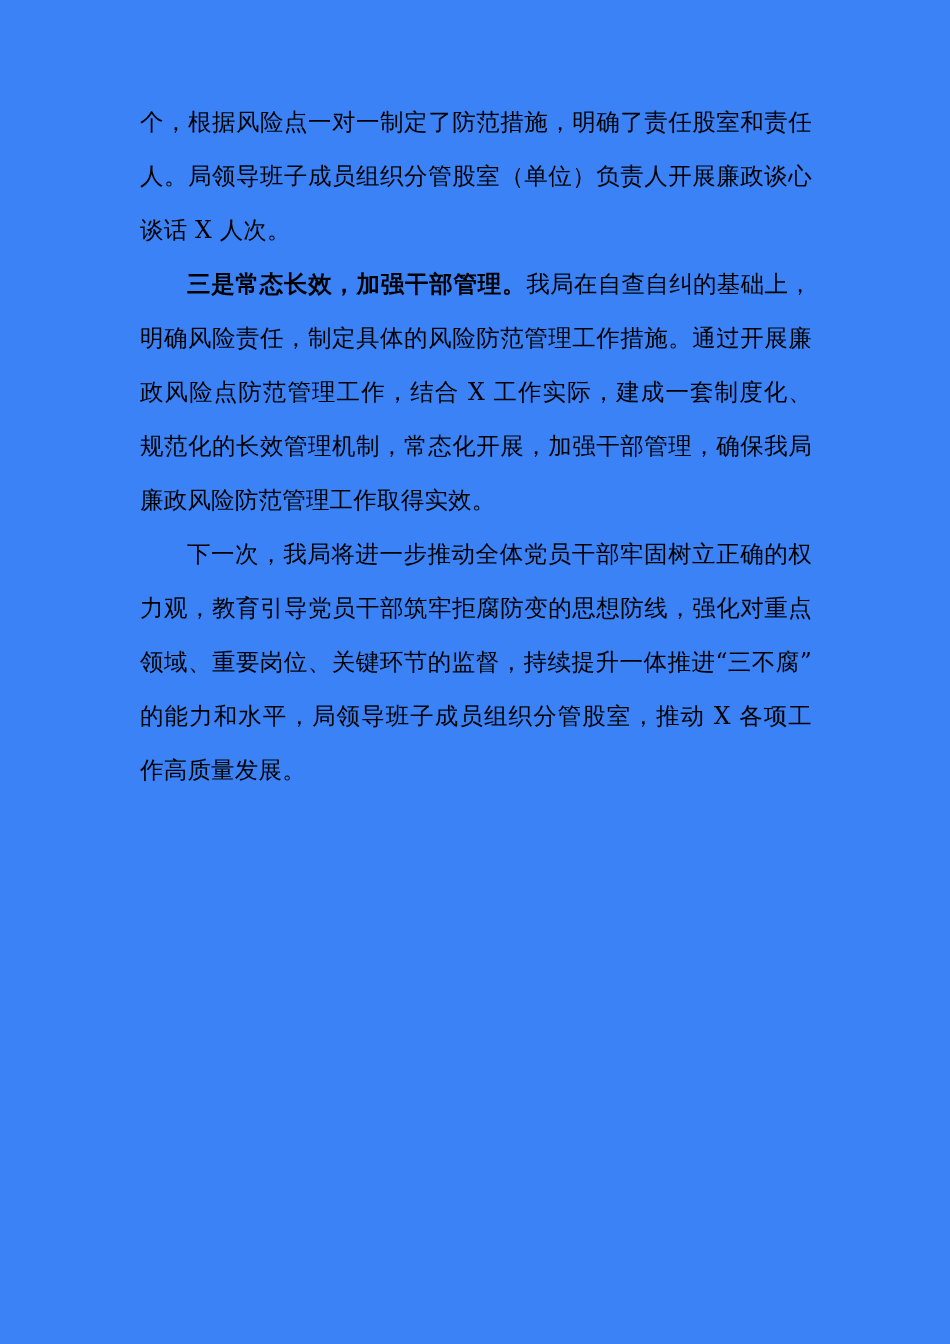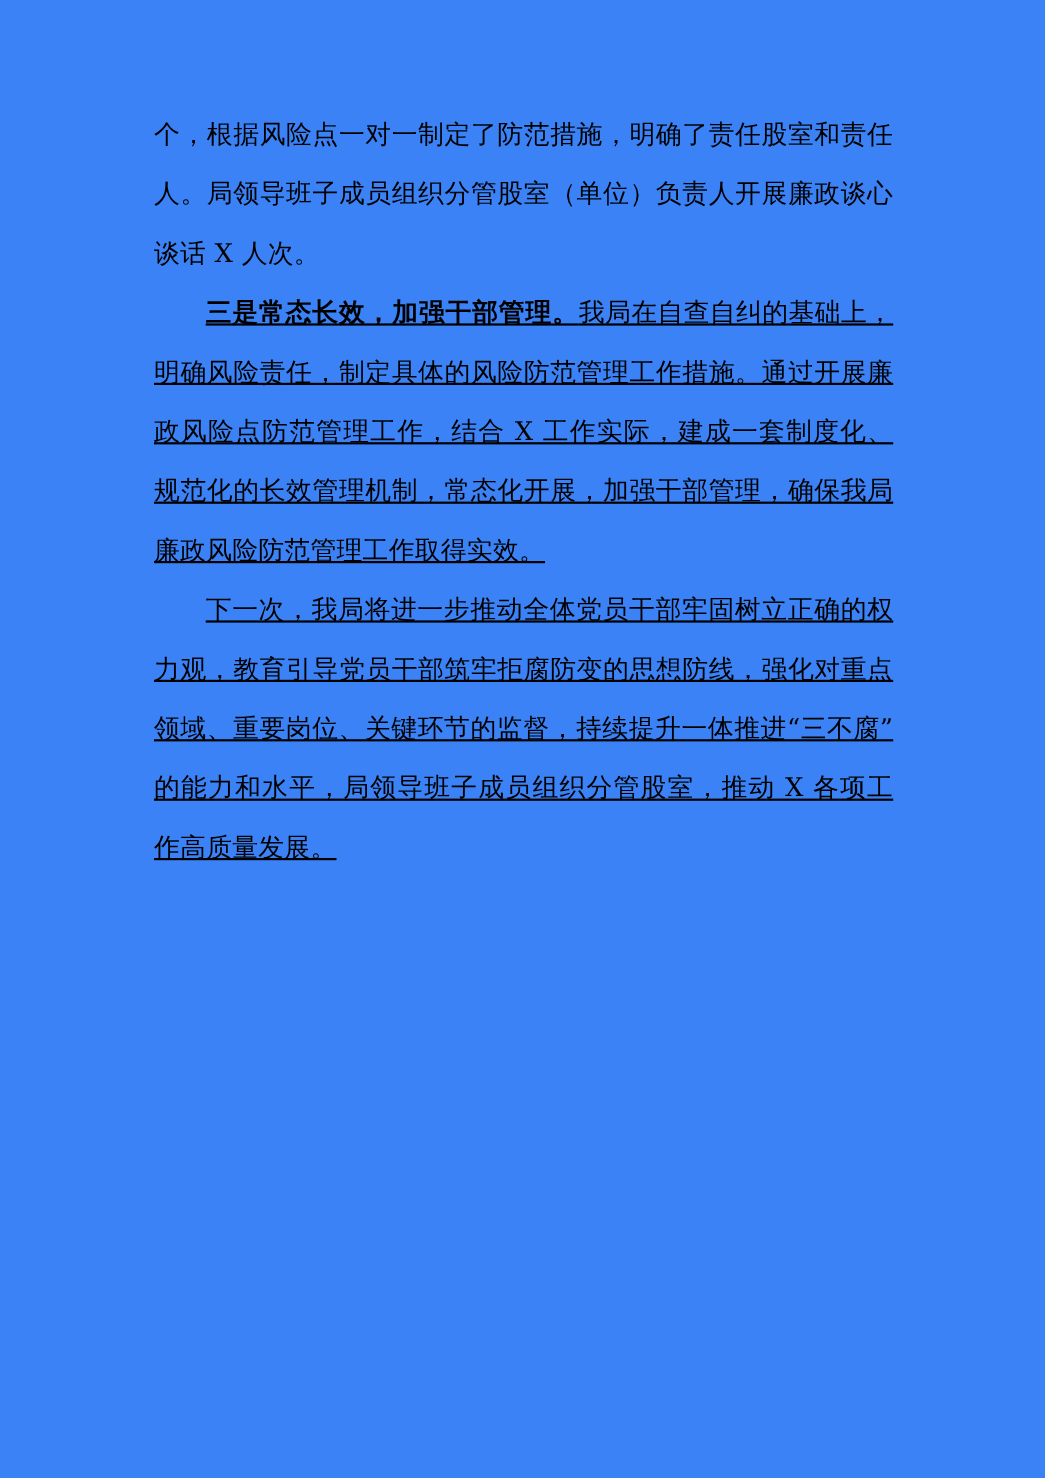--- a/index.html
+++ b/index.html
@@ -29,21 +29,20 @@
     margin: 0;
     font-size: 23.5px;
     line-height: 54px;
     text-align: justify;
     text-justify: inter-ideograph;
     letter-spacing: 0.2px;
     word-break: break-all;
   }
   p.indent {
     text-indent: 2em;
-    text-decoration: underline;
   }
   .bold-lead {
     font-weight: bold;
     letter-spacing: 0.6px;
   }
 </style>
 </head>
 <body>
 
 <div class="page">

